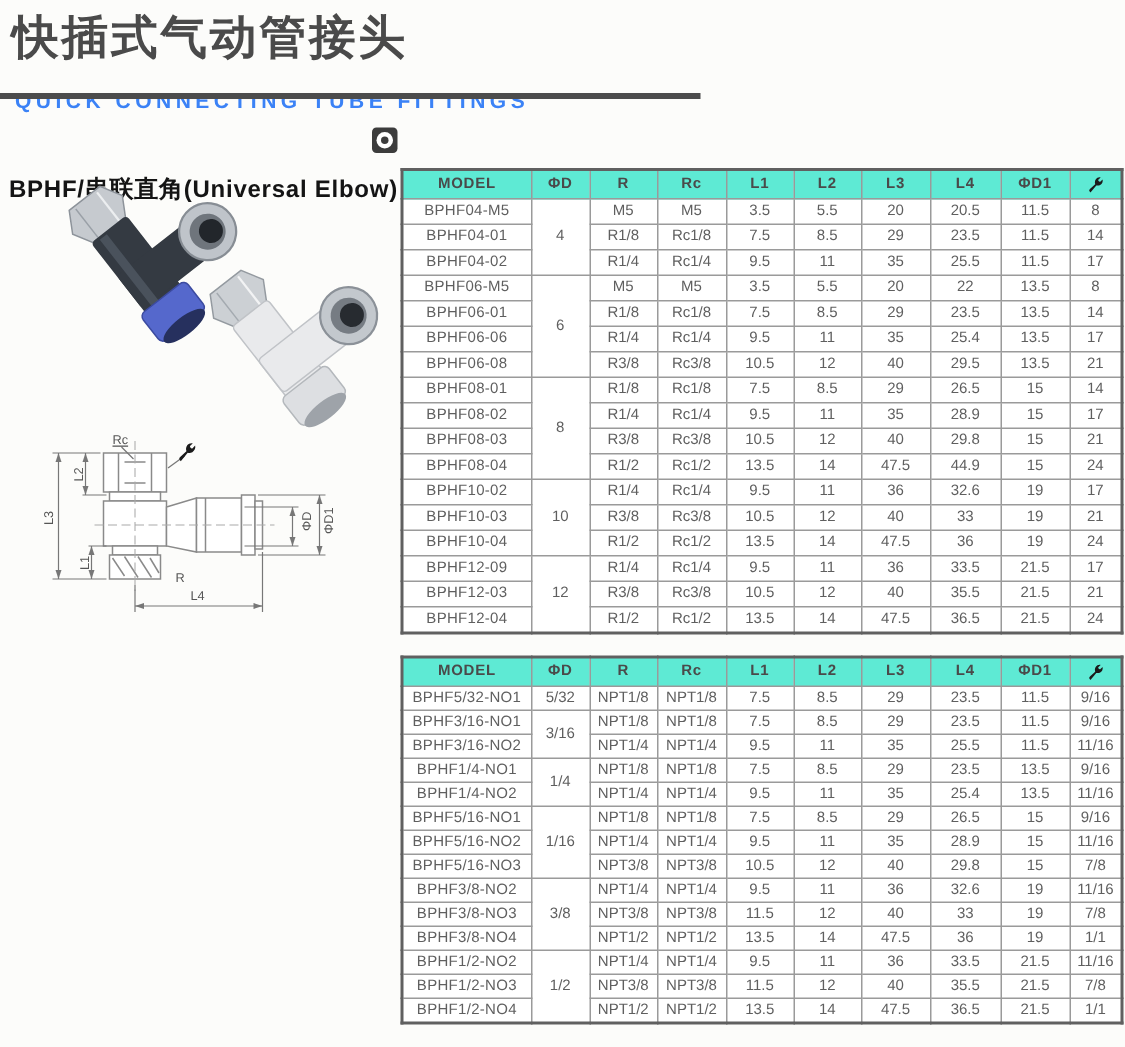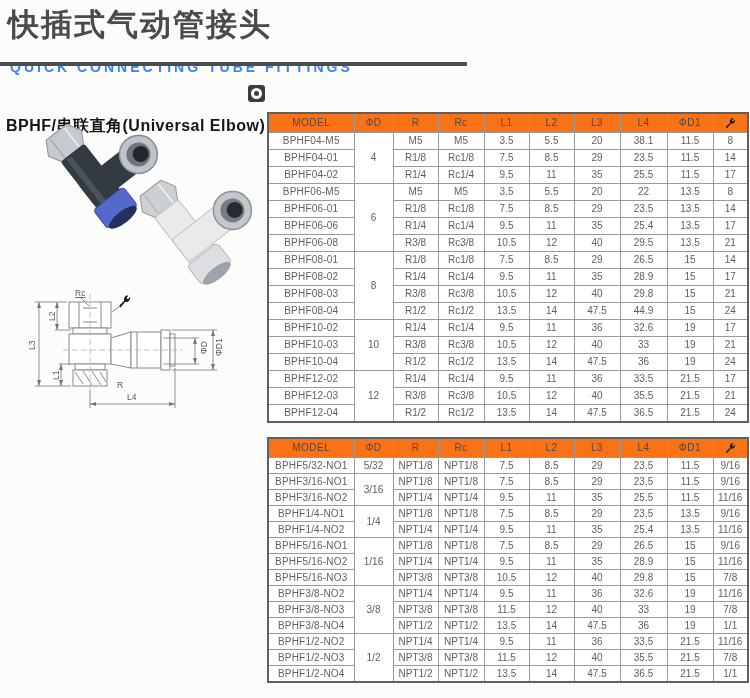--- a/index.html
+++ b/index.html
@@ -20,21 +20,21 @@
 
   
   .photos{position:absolute;left:20px;top:113px;}
   .diagram{position:absolute;left:23px;top:286px;}
 
   
   table.spec{position:absolute;left:267px;border-collapse:collapse;table-layout:fixed;width:480px;background:#fff;border:2px solid #606060;}
   #t0{top:112px;}
   #t1{top:437px;}
   table.spec th,table.spec td{border:1px solid #9a9a9a;text-align:center;font-size:10px;padding:0;line-height:1;}
-  table.spec th{background:#f97316;color:#4a4a4a;height:18px;font-weight:normal;letter-spacing:.5px;}
+  table.spec th{background:#5eead4;color:#4a4a4a;height:18px;font-weight:bold;letter-spacing:.5px;}
   #t0 td{height:16px;color:#5f5f5f;}
   #t1 td{height:15px;color:#5f5f5f;}
   table.spec td.model{letter-spacing:.2px;}
   col.c-model{width:86px;} col.c-phid{width:39px;} col.c-r{width:45px;} col.c-rc{width:46px;}
   col.c-l1{width:45px;} col.c-l2{width:45px;} col.c-l3{width:46px;} col.c-l4{width:47px;}
   col.c-phid1{width:46px;} col.c-wr{width:35px;}
   .wrench-svg{display:inline-block;vertical-align:middle;}
 </style>
 </head>
 <body>
@@ -197,21 +197,21 @@
       </thead>
     <tbody>
         <tr>
           <td class="model">BPHF04-M5</td>
           <td rowspan="3">4</td>
           <td>M5</td>
           <td>M5</td>
           <td>3.5</td>
           <td>5.5</td>
           <td>20</td>
-          <td>38.1</td>
+          <td>20.5</td>
           <td>11.5</td>
           <td>8</td>
         </tr>
         <tr>
           <td class="model">BPHF04-01</td>
           <td>R1/8</td>
           <td>Rc1/8</td>
           <td>7.5</td>
           <td>8.5</td>
           <td>29</td>
@@ -348,21 +348,21 @@
           <td>R1/2</td>
           <td>Rc1/2</td>
           <td>13.5</td>
           <td>14</td>
           <td>47.5</td>
           <td>36</td>
           <td>19</td>
           <td>24</td>
         </tr>
         <tr>
-          <td class="model">BPHF12-02</td>
+          <td class="model">BPHF12-09</td>
           <td rowspan="3">12</td>
           <td>R1/4</td>
           <td>Rc1/4</td>
           <td>9.5</td>
           <td>11</td>
           <td>36</td>
           <td>33.5</td>
           <td>21.5</td>
           <td>17</td>
         </tr>

